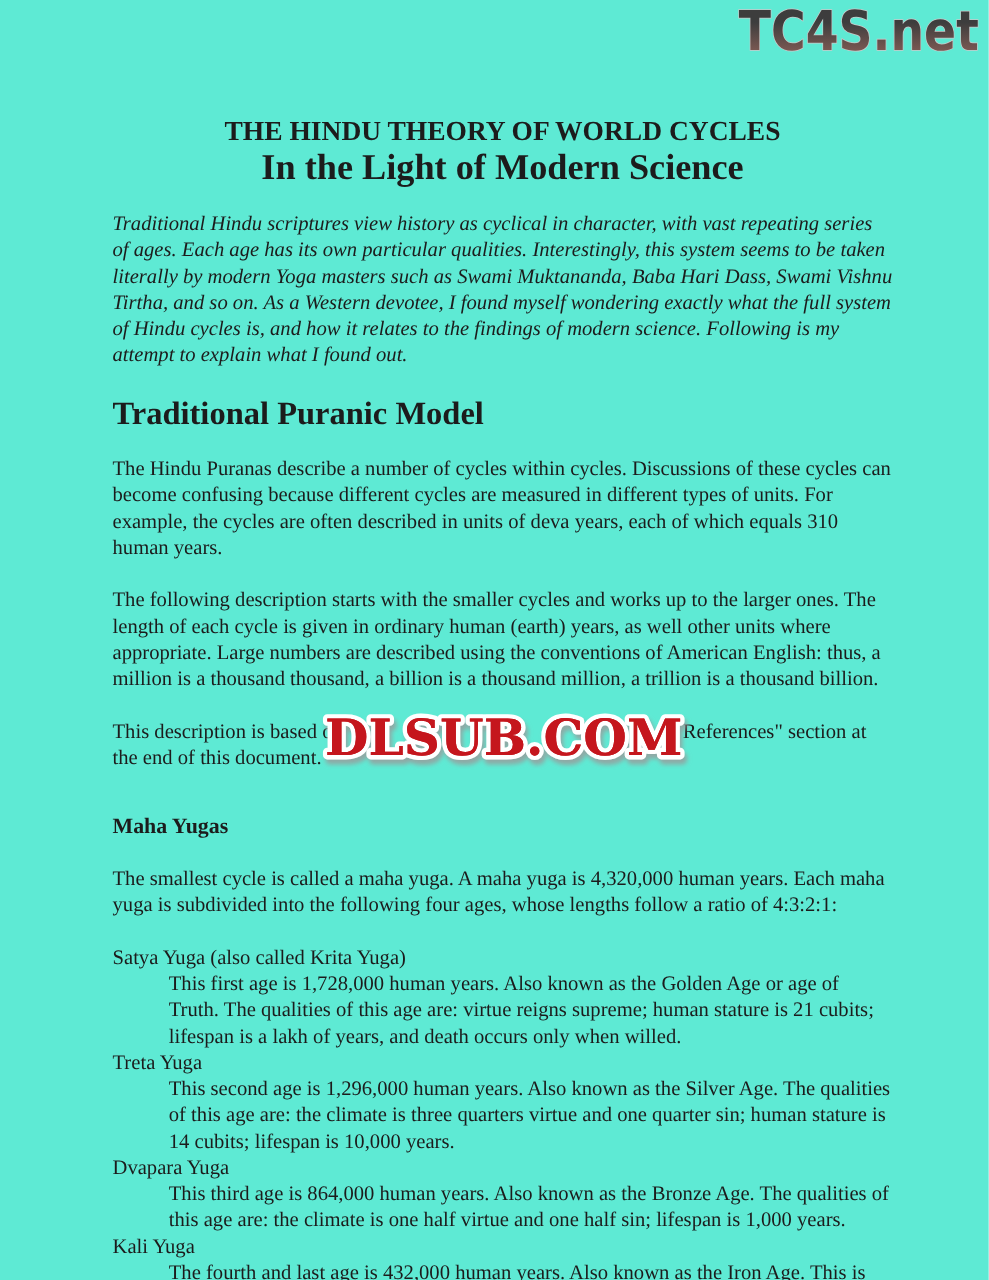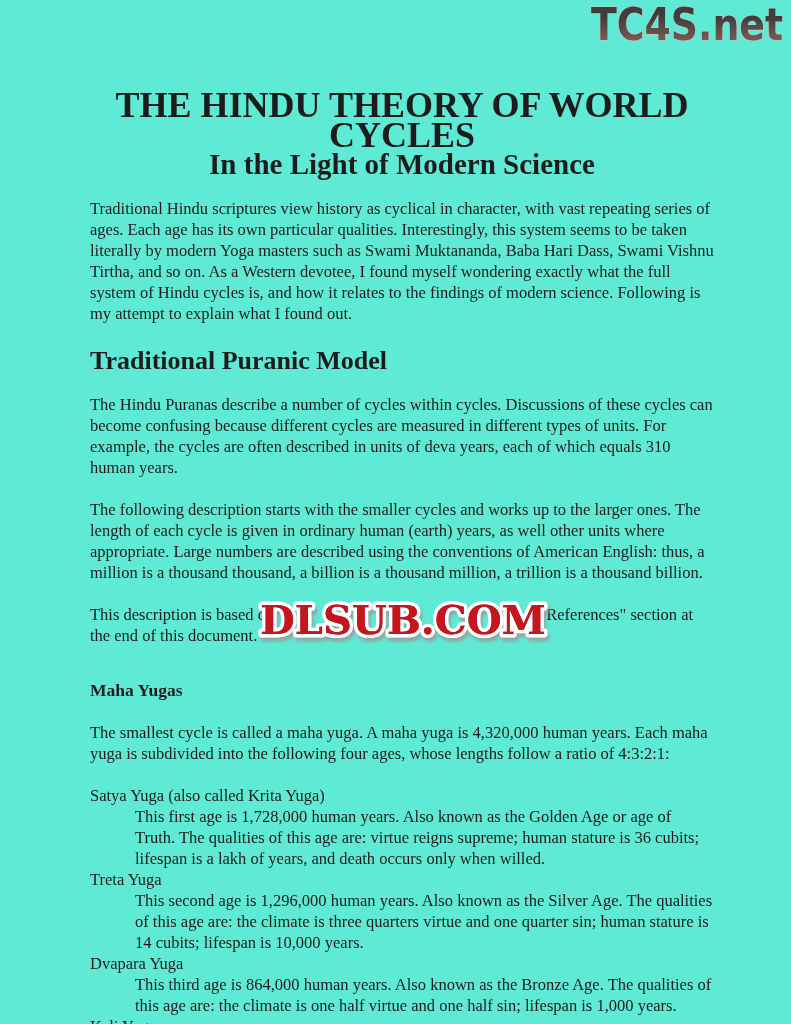--- a/index.html
+++ b/index.html
@@ -19,24 +19,24 @@
   
   .content {
     position: absolute;
     left: 90px; top: 90px;
     width: 624px;
     font-size: 16.5px;
     line-height: 21px;
   }
 
   .doc-title { text-align: center; font-weight: bold; margin: 0 0 20px 0; }
-  .doc-title .t1 { font-size: 36px; line-height: 30px; display: block; }
+  .doc-title .t1 { font-size: 22px; line-height: 30px; display: block; }
   .doc-title .t2 { font-size: 29px; line-height: 28px; display: block; }
 
-  .intro { margin: 16px 0 22px 0; }
+  .intro { font-style: italic; margin: 16px 0 22px 0; }
 
   h2.section {
     font-size: 26px; line-height: 30px;
     font-weight: bold; margin: 0 0 18px 0;
   }
   p.body { margin: 0 0 21px 0; }
 
   .p-watermarked { position: relative; margin: 0 0 34px 0; }
   .wm-gap { display: inline-block; width: 272px; height: 1px; }
   .wm-mid {
@@ -99,21 +99,21 @@
         </svg>
       </span>
     </p>
 
     <h3 class="sub">Maha Yugas</h3>
 
     <p class="body">The smallest cycle is called a maha yuga. A maha yuga is 4,320,000 human years. Each maha yuga is subdivided into the following four ages, whose lengths follow a ratio of 4:3:2:1:</p>
 
     <div class="yuga-list">
       <p class="yuga-term">Satya Yuga (also called Krita Yuga)</p>
-      <p class="yuga-desc">This first age is 1,728,000 human years. Also known as the Golden Age or age of Truth. The qualities of this age are: virtue reigns supreme; human stature is 36 cubits; lifespan is a lakh of years, and death occurs only when willed.</p>
+      <p class="yuga-desc">This first age is 1,728,000 human years. Also known as the Golden Age or age of Truth. The qualities of this age are: virtue reigns supreme; human stature is 21 cubits; lifespan is a lakh of years, and death occurs only when willed.</p>
       <p class="yuga-term">Treta Yuga</p>
       <p class="yuga-desc">This second age is 1,296,000 human years. Also known as the Silver Age. The qualities of this age are: the climate is three quarters virtue and one quarter sin; human stature is 14 cubits; lifespan is 10,000 years.</p>
       <p class="yuga-term">Dvapara Yuga</p>
       <p class="yuga-desc">This third age is 864,000 human years. Also known as the Bronze Age. The qualities of this age are: the climate is one half virtue and one half sin; lifespan is 1,000 years.</p>
       <p class="yuga-term">Kali Yuga</p>
       <p class="yuga-desc">The fourth and last age is 432,000 human years. Also known as the Iron Age. This is the age in which we are presently living. The qualities of this age are: the climate is one quarter virtue and three quarters sin; human stature is 3.5 cubits; lifespan is 100 or 120 years.</p>
     </div>
 
   </div>
 

